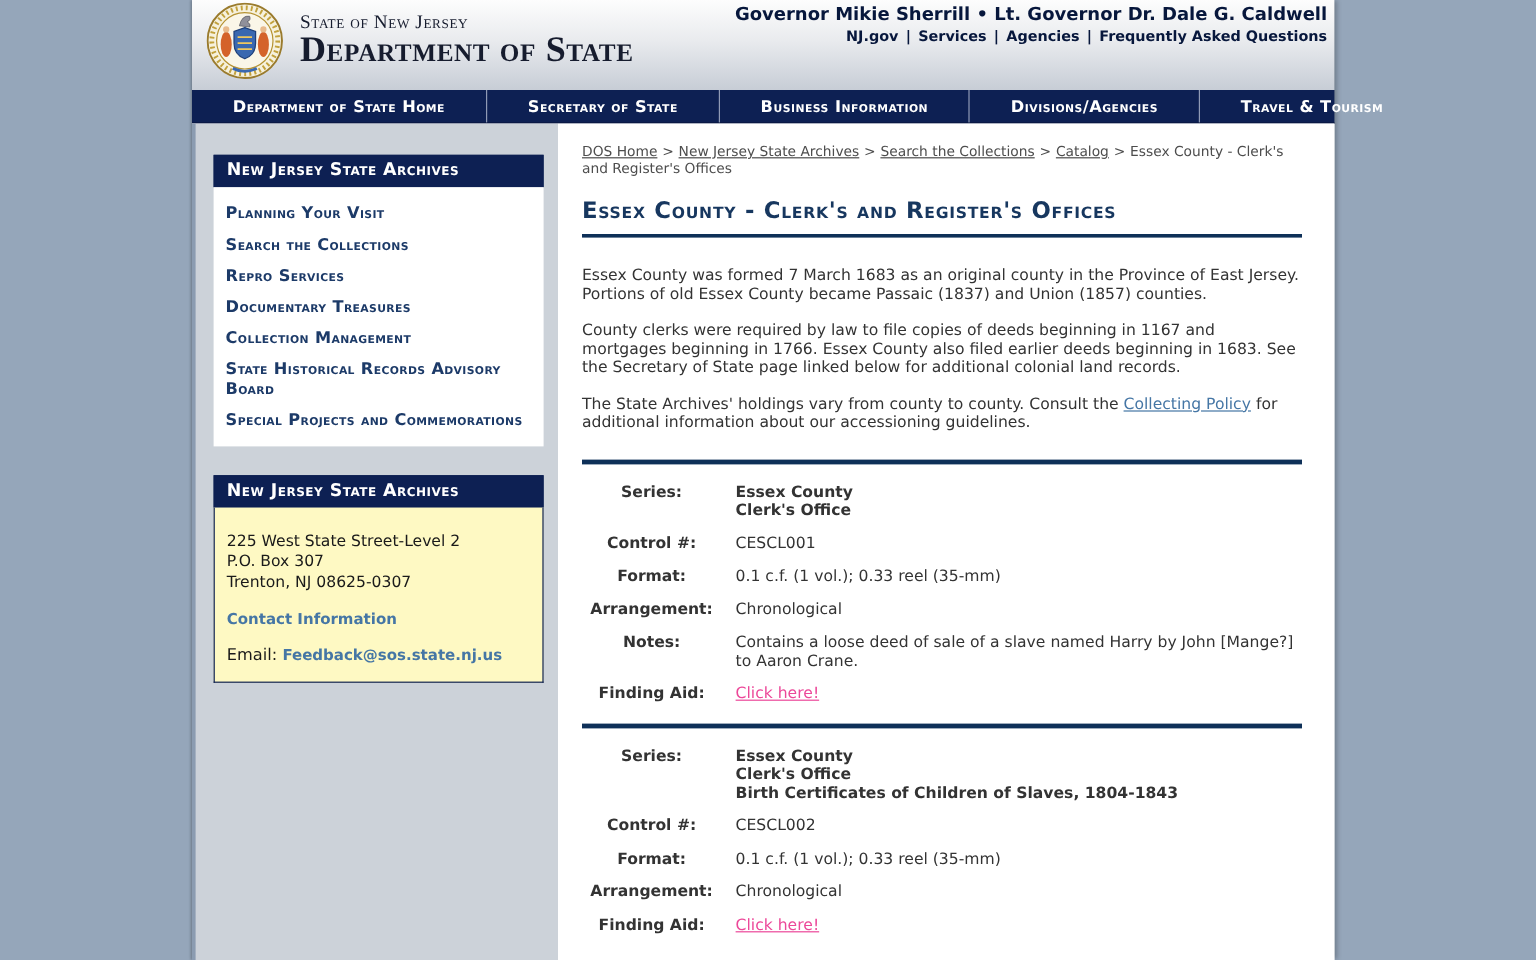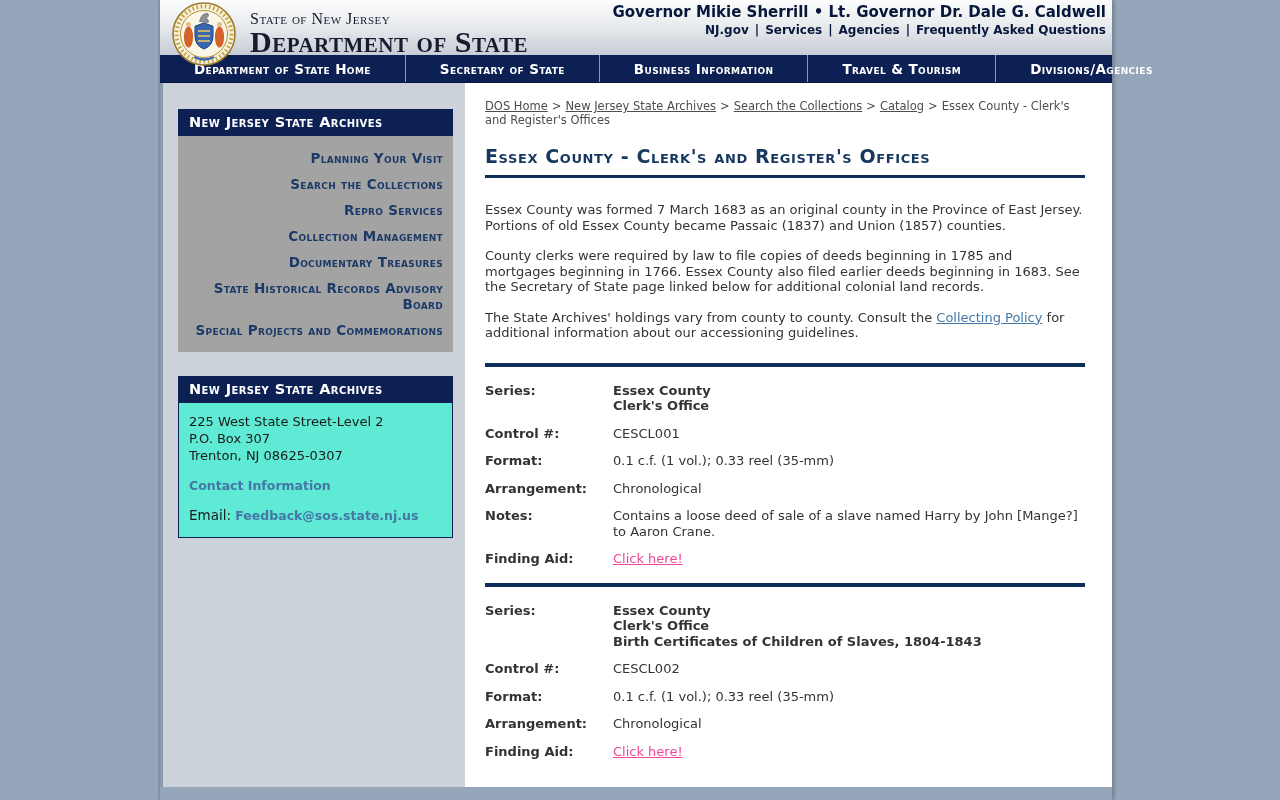--- a/index.html
+++ b/index.html
@@ -10,21 +10,21 @@
     font-family: "DejaVu Sans", "Liberation Sans", sans-serif;
   }
   .page {
     width: 952px; height: 800px;
     margin-left: 160px;
     position: relative;
     box-shadow: 2px 0 4px rgba(0,0,0,.25), -1px 0 2px rgba(0,0,0,.2);
   }
   
   .header {
-    height: 55px;
+    height: 75px;
     background: linear-gradient(180deg, #fdfdfd 0%, #e9ebee 45%, #c7cdd6 100%);
     position: relative;
   }
   .brand { position: absolute; left: 12px; top: 2px; display: flex; align-items: center; }
   .seal { width: 64px; height: 64px; flex: 0 0 auto; }
   .brand-text { margin-left: 14px; color: #161c2e; font-family: "Liberation Serif", "DejaVu Serif", serif; }
   .brand-small { font-variant: small-caps; font-size: 16px; letter-spacing: .5px; line-height: 16px; }
   .brand-large { font-variant: small-caps; font-size: 30px; font-weight: 600; letter-spacing: .5px; line-height: 30px; }
   .header-right { position: absolute; right: 6px; top: 3px; text-align: right; }
   .gov-line { font-size: 15px; font-weight: bold; color: #07173c; }
@@ -51,28 +51,28 @@
   .nav-item:last-child { border-right: none; }
   
   .columns { display: flex; height: 704px; background: #fff; }
   .sidebar { width: 305px; flex: 0 0 auto; background: #ccd2d9; padding: 26px 12px 0 15px; box-sizing: border-box; border-left: 3px solid #8b9cb1; }
   .side-box { margin-bottom: 24px; }
   .side-box-header {
     background: #0d2053; color: #fff; font-variant: small-caps; font-weight: bold;
     font-size: 14.5px; letter-spacing: .4px; padding: 4px 10px 5px;
     border: 1px solid #0d2053;
   }
-  .side-nav-body { background: #a3a3a3; padding: 6px 10px 12px; text-align: right; }
+  .side-nav-body { background: #ffffff; padding: 6px 10px 12px; }
   .side-nav-item {
     display: block; padding: 8px 0 2px;
     color: #1c3a68; font-variant: small-caps; font-weight: bold;
     font-size: 13.5px; letter-spacing: .3px; line-height: 16px;
     text-decoration: none; cursor: pointer;
   }
-  .side-contact-body { background: #5eead4; border: 1px solid #0d2053; border-top: none; padding: 10px 10px 14px; font-size: 13px; color: #1a1a1a; }
+  .side-contact-body { background: #fef9c3; border: 1px solid #0d2053; border-top: none; padding: 20px 10px 14px; font-size: 13px; color: #1a1a1a; }
   .addr-line { line-height: 17px; }
   .contact-link { display: inline-block; margin-top: 14px; color: #4576a5; font-weight: bold; font-size: 12.5px; text-decoration: none; cursor: pointer; }
   .email-row { margin-top: 14px; font-size: 13.5px; color: #1a1a1a; }
   .email-link { color: #4576a5; font-weight: bold; font-size: 12.5px; text-decoration: none; cursor: pointer; }
   
   .content { flex: 1 1 auto; background: #fff; padding: 10px 25px 0 20px; box-sizing: border-box; overflow: hidden; }
   .content-inner { width: 600px; }
   .breadcrumb { font-size: 11.5px; color: #4d4d4d; margin: 6px 0 18px; }
   .breadcrumb a { color: #4d4d4d; text-decoration: underline; cursor: pointer; }
   .bc-sep { margin: 0 4px; }
@@ -80,21 +80,21 @@
     color: #17375f; font-variant: small-caps; font-weight: bold;
     font-size: 19px; letter-spacing: .6px;
     border-bottom: 3px solid #0e3058; padding-bottom: 8px; margin: 0 0 24px;
   }
   .para { font-size: 13px; line-height: 15.5px; color: #333; margin: 0 0 15px; }
   .para a { color: #4576a5; text-decoration: underline; cursor: pointer; }
   .records { margin-top: 22px; }
   .record-rule { height: 4px; background: #0e3058; margin: 0 0 16px; }
   .record { margin-bottom: 16px; }
   .field-row { display: flex; margin-bottom: 12px; }
-  .f-label { width: 116px; flex: 0 0 auto; text-align: left; font-weight: bold; font-size: 13px; color: #333; line-height: 15.5px; }
+  .f-label { width: 116px; flex: 0 0 auto; text-align: center; font-weight: bold; font-size: 13px; color: #333; line-height: 15.5px; }
   .f-value { margin-left: 12px; font-size: 13px; color: #333; line-height: 15.5px; max-width: 470px; }
   .f-value.bold { font-weight: bold; }
   .f-value a { color: #ec4899; text-decoration: underline; cursor: pointer; }
 </style>
 </head>
 <body>
 
 <div class="page">
 
   <div class="header">
@@ -120,35 +120,35 @@
     <div class="header-right">
       <div class="gov-line">Governor Mikie Sherrill • Lt. Governor Dr. Dale G. Caldwell</div>
       <div class="quick-links" id="quick-links"><a>NJ.gov</a><span class="ql-sep">|</span><a>Services</a><span class="ql-sep">|</span><a>Agencies</a><span class="ql-sep">|</span><a>Frequently Asked Questions</a></div>
     </div>
   </div>
 
   <div class="navbar" id="navbar">
       <div class="nav-item">Department of State Home</div>
       <div class="nav-item">Secretary of State</div>
       <div class="nav-item">Business Information</div>
+      <div class="nav-item">Divisions/Agencies</div>
       <div class="nav-item">Travel &amp; Tourism</div>
-      <div class="nav-item">Divisions/Agencies</div>
     </div>
 
   <div class="columns">
 
     <div class="sidebar">
       <div class="side-box">
         <div class="side-box-header">New Jersey State Archives</div>
         <div class="side-nav-body" id="side-nav-body">
             <a class="side-nav-item">Planning Your Visit</a>
             <a class="side-nav-item">Search the Collections</a>
             <a class="side-nav-item">Repro Services</a>
+            <a class="side-nav-item">Documentary Treasures</a>
             <a class="side-nav-item">Collection Management</a>
-            <a class="side-nav-item">Documentary Treasures</a>
             <a class="side-nav-item">State Historical Records Advisory Board</a>
             <a class="side-nav-item">Special Projects and Commemorations</a>
           </div>
       </div>
       <div class="side-box">
         <div class="side-box-header">New Jersey State Archives</div>
         <div class="side-contact-body">
           <div id="address-lines">
               <div class="addr-line">225 West State Street-Level 2</div>
               <div class="addr-line">P.O. Box 307</div>
@@ -162,21 +162,21 @@
         </div>
       </div>
     </div>
 
     <div class="content">
       <div class="content-inner">
         <div class="breadcrumb" id="breadcrumb"><a>DOS Home</a><span class="bc-sep">&gt;</span><a>New Jersey State Archives</a><span class="bc-sep">&gt;</span><a>Search the Collections</a><span class="bc-sep">&gt;</span><a>Catalog</a><span class="bc-sep">&gt;</span><span>Essex County - Clerk's and Register's Offices</span></div>
         <h1 class="page-title">Essex County - Clerk's and Register's Offices</h1>
         <div id="paragraphs">
             <p class="para">Essex County was formed 7 March 1683 as an original county in the Province of East Jersey. Portions of old Essex County became Passaic (1837) and Union (1857) counties.</p>
-            <p class="para">County clerks were required by law to file copies of deeds beginning in 1785 and mortgages beginning in 1766. Essex County also filed earlier deeds beginning in 1683. See the Secretary of State page linked below for additional colonial land records.</p>
+            <p class="para">County clerks were required by law to file copies of deeds beginning in 1167 and mortgages beginning in 1766. Essex County also filed earlier deeds beginning in 1683. See the Secretary of State page linked below for additional colonial land records.</p>
             <p class="para">The State Archives' holdings vary from county to county. Consult the <a>Collecting Policy</a> for additional information about our accessioning guidelines.</p>
           </div>
         <div class="records" id="records">
             <div class="record-rule"></div>
             <div class="record">
               <div class="field-row">
                 <div class="f-label">Series:</div>
                 <div class="f-value bold">
                   <div>Essex County</div>
                   <div>Clerk's Office</div>

